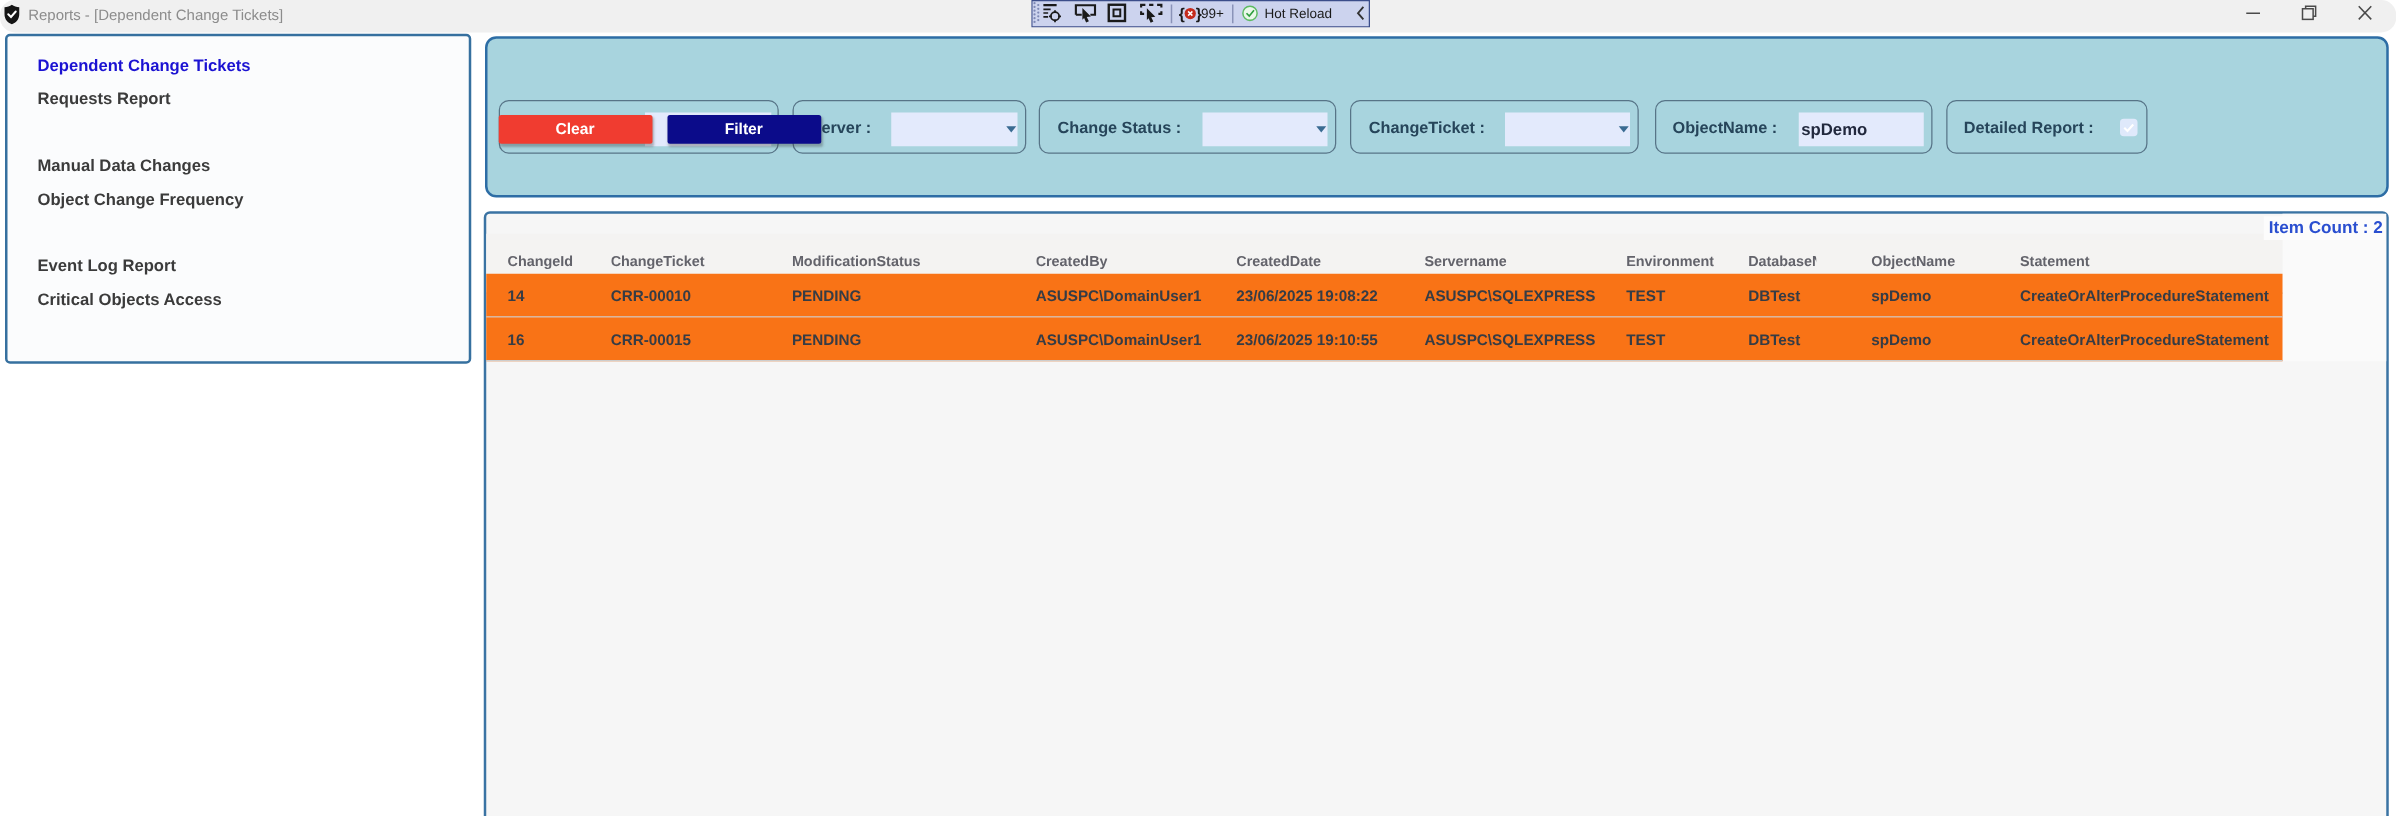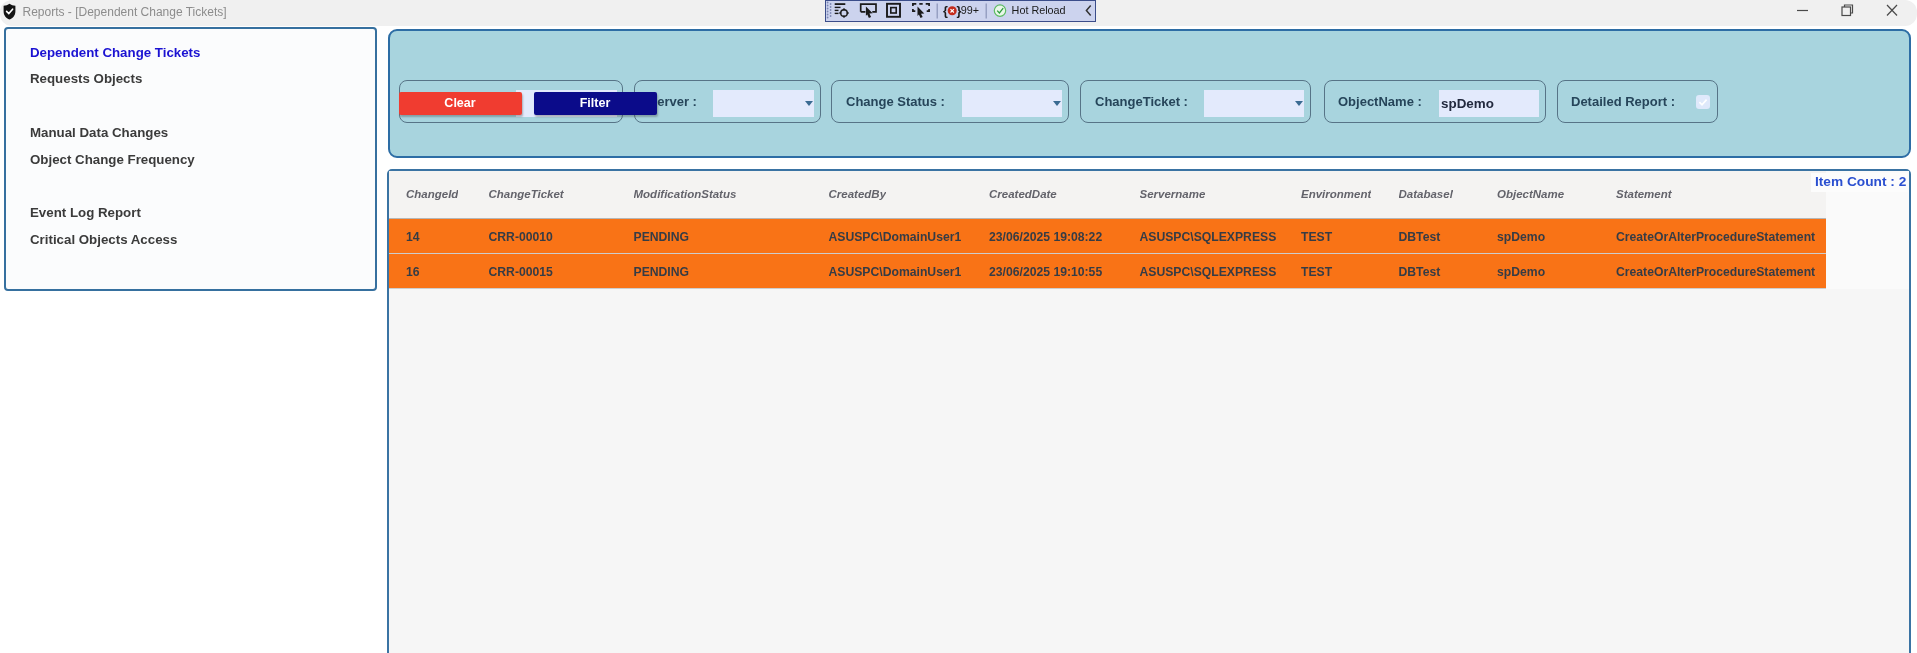--- a/index.html
+++ b/index.html
@@ -20,21 +20,21 @@
 .fgroup { position:absolute; top:40px; height:43px; border:1.3px solid #577487; border-radius:8px;margin-top:40px; }
 .flabel { position:absolute; top:0; height:40px; line-height:41px; font-size:13px; font-weight:bold; color:#26455a; white-space:nowrap; }
 .combo { position:absolute; top:9px; height:27px; background:#e3eafc; }
 .combo .arr { position:absolute; right:1.5px; top:11px; width:0; height:0; border-left:4.5px solid transparent; border-right:4.5px solid transparent; border-top:5px solid #3a6b92; }
 .btn { position:absolute; top:92px; height:23px; border-radius:2px; color:#ffffff; font-weight:bold; font-size:12.5px; text-align:center; line-height:23px; box-shadow:1px 2px 2px rgba(60,60,60,0.35); }
 
 
 #tablebox { position:absolute; left:387px; top:169px; width:1524px; height:500px; background:#f6f6f6; border:2px solid #3a73a3; border-radius:5px 5px 0 0; }
 #itemcount { position:absolute; left:1811px; top:172.5px; height:19px; line-height:18px; padding:0 2px 0 4px; background:#fcfcfc; font-size:13.7px; font-weight:bold; color:#2a4fd0; z-index:6; }
 #grid { position:absolute; left:389px; top:171px; width:1437px; }
-#ghead { position:absolute; left:0; top:0; width:1437px; height:47.5px; background:#f4f3f2; border-bottom:1.3px solid #b6b6b6;font-style:italic; }
+#ghead { position:absolute; left:0; top:16px; width:1437px; height:47.5px; background:#f4f3f2; border-bottom:1.3px solid #b6b6b6; }
 .hc { position:absolute; top:0; height:46px; line-height:46px; font-size:11.5px; font-weight:bold; color:#63636b; white-space:nowrap; overflow:hidden; }
 .row { position:absolute; left:0; width:1437px; height:34.8px; background:#f97316; border-bottom:1.4px solid #cdcdcd; }
 .dc { position:absolute; top:0; height:34.8px; line-height:36px; font-size:12.2px; font-weight:bold; color:#363c45; white-space:nowrap; }
 #rightstrip { position:absolute; left:1826px; top:171px; width:83px; height:118px; background:#fafafa; }
 </style>
 </head>
 <body>
 
 <div id="titlebar">
   <svg class="abs" style="left:2px;top:3px" width="15" height="17" viewBox="0 0 15 17">
@@ -111,21 +111,21 @@
     <line x1="7" y1="10.5" x2="18" y2="10.5" stroke="#4a4a4a" stroke-width="1.2"></line>
     <rect x="52" y="7" width="8.5" height="8.5" fill="none" stroke="#4a4a4a" stroke-width="1.2"></rect>
     <path d="M54.5 7 V5 H62.5 V13 H60.5" fill="none" stroke="#4a4a4a" stroke-width="1.2"></path>
     <line x1="97" y1="5" x2="107" y2="15.5" stroke="#4a4a4a" stroke-width="1.2"></line>
     <line x1="107" y1="5" x2="97" y2="15.5" stroke="#4a4a4a" stroke-width="1.2"></line>
   </svg>
 </div>
 
 <div id="sidebar">
   <div class="item sel" style="top:10.6px">Dependent Change Tickets</div>
-  <div class="item" style="top:37.4px">Requests Objects</div>
+  <div class="item" style="top:37.4px">Requests Report</div>
   <div class="item" style="top:91px">Manual Data Changes</div>
   <div class="item" style="top:117.8px">Object Change Frequency</div>
   <div class="item" style="top:171.4px">Event Log Report</div>
   <div class="item" style="top:198.2px">Critical Objects Access</div>
 </div>
 
 <div id="filterpanel"></div>
 
 <div class="fgroup" style="left:399px;width:224px">
   <div class="flabel" style="left:13px">Environment :</div>

